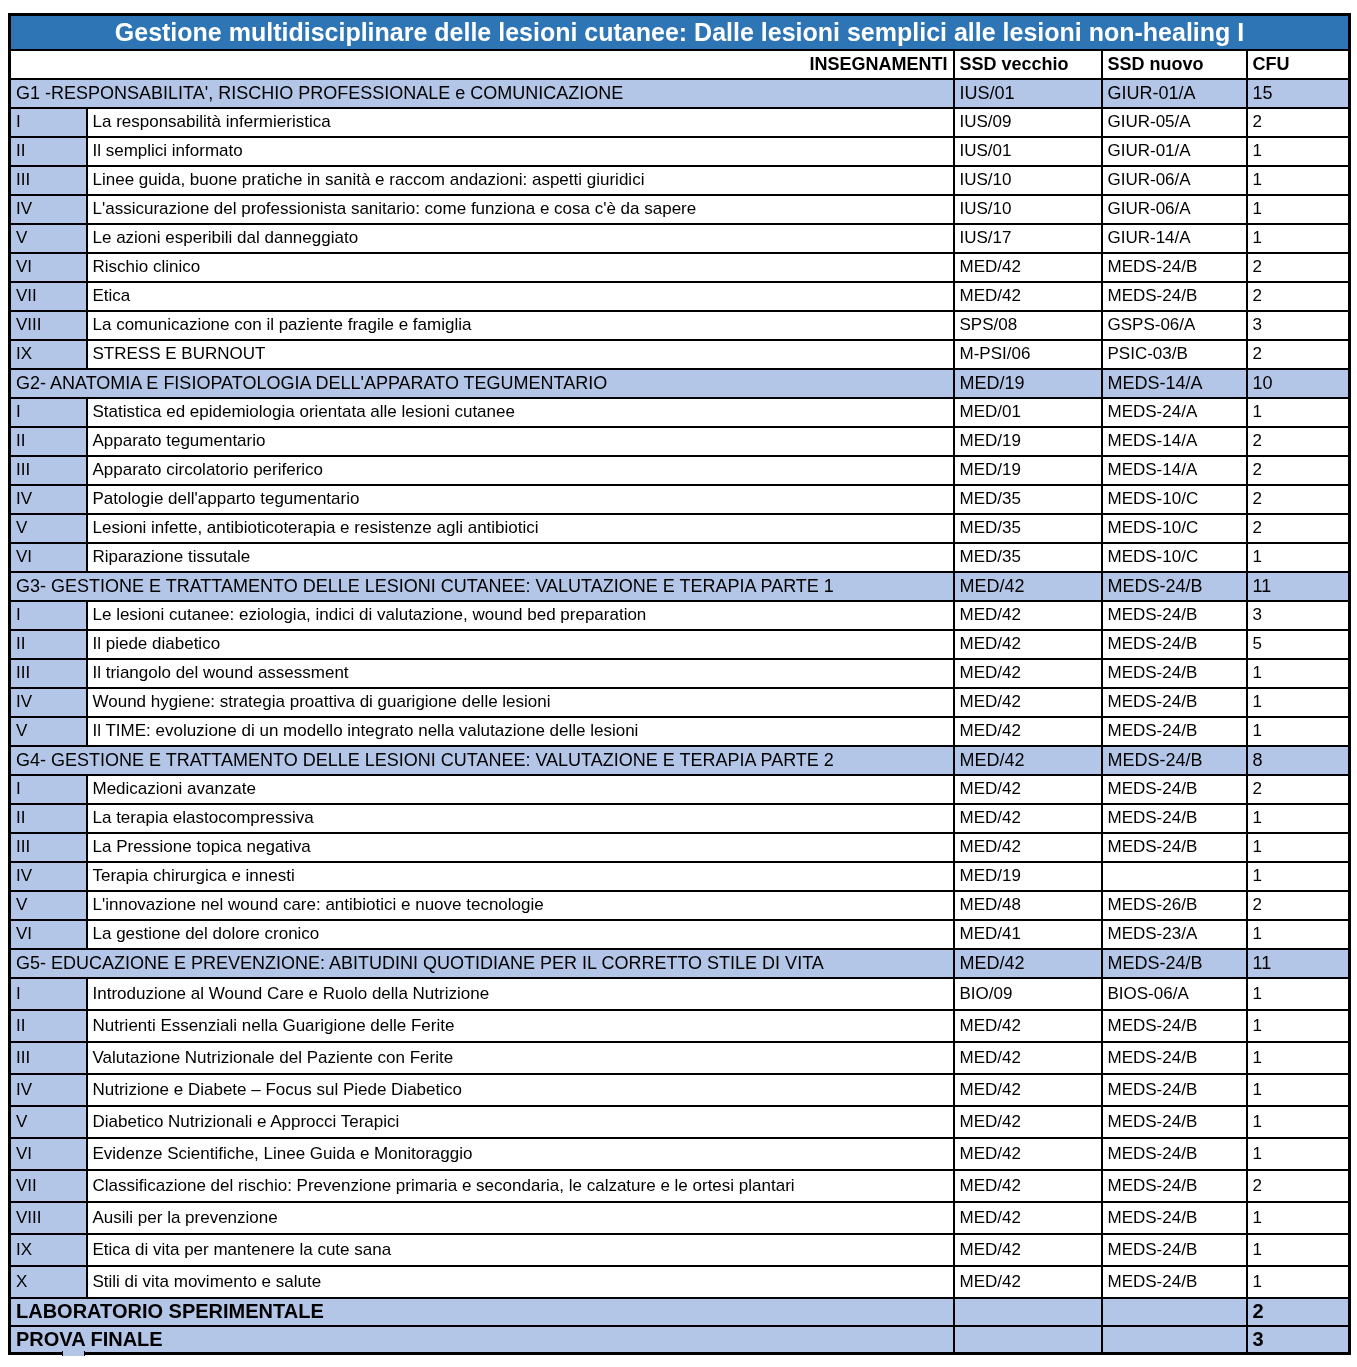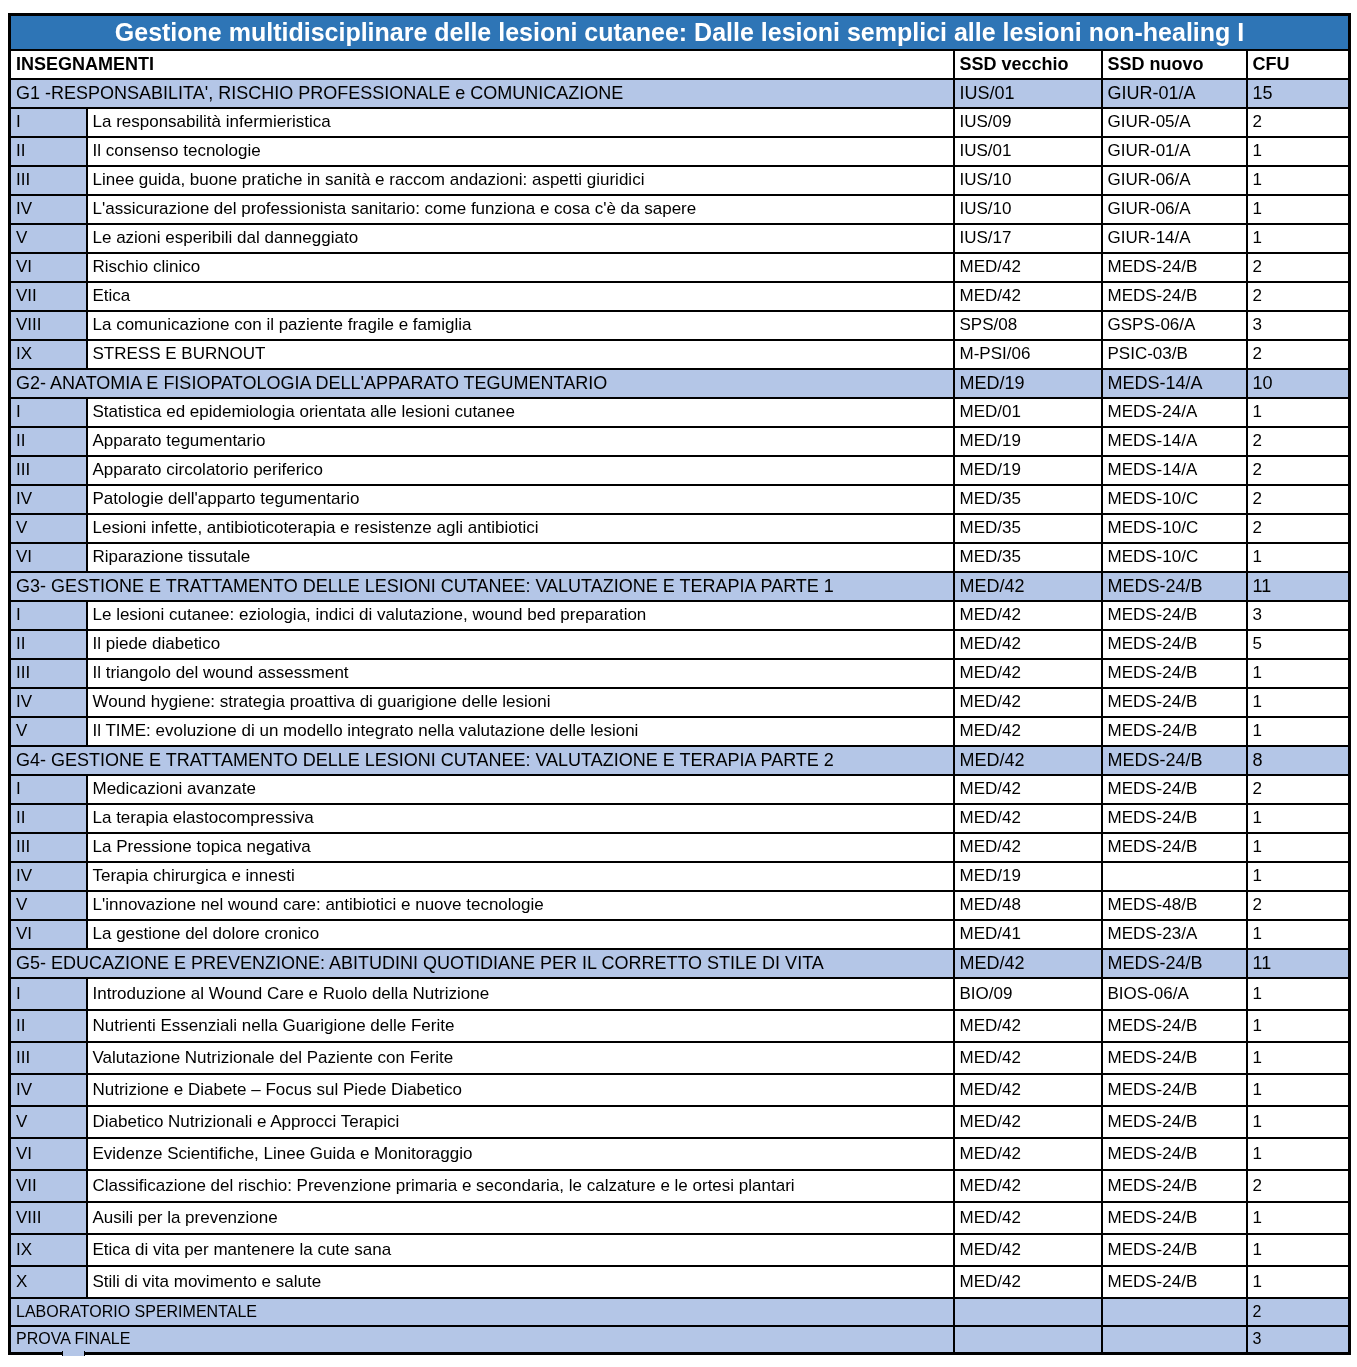--- a/index.html
+++ b/index.html
@@ -40,40 +40,40 @@
     font-weight: bold;
     font-size: 25px;
     text-align: center;
   }
   tr.header-row { height: 29px; }
   tr.header-row td {
     background: #fff;
     font-weight: bold;
     font-size: 18px;
   }
-  tr.header-row td.ins { text-align: left; }
+  tr.header-row td.ins { text-align: right; }
   tr.section-row { height: 29px; }
   tr.section-row td {
     background: var(--sec-bg, #B4C6E7);
     font-weight: normal;
     font-size: 18px;
     margin-top: 12px;
   }
   tr.detail-row { height: 29px; }
   tr.detail-row td {
     background: #fff;
     font-size: 17px;
   }
   tr.detail-row td.num { background: var(--sec-bg, #B4C6E7); }
   tr.detail-row.tall { height: 32px; }
   tr.footer-row { height: 28px; }
   tr.footer-row td {
     background: var(--sec-bg, #B4C6E7);
-    font-weight: normal;
-    font-size: 16px;
+    font-weight: bold;
+    font-size: 20px;
   }
   .bottom-sliver {
     position: absolute;
     left: 62px;
     top: 1351px;
     width: 21px;
     height: 5px;
     background: var(--sec-bg, #B4C6E7);
     border-left: 1px solid var(--grid, #000);
     border-right: 1px solid var(--grid, #000);
@@ -109,21 +109,21 @@
         </tr>
         <tr class="detail-row">
           <td class="num">I</td>
           <td>La responsabilità infermieristica</td>
           <td>IUS/09</td>
           <td>GIUR-05/A</td>
           <td>2</td>
         </tr>
         <tr class="detail-row">
           <td class="num">II</td>
-          <td>Il consenso tecnologie</td>
+          <td>Il semplici informato</td>
           <td>IUS/01</td>
           <td>GIUR-01/A</td>
           <td>1</td>
         </tr>
         <tr class="detail-row">
           <td class="num">III</td>
           <td>Linee guida, buone pratiche in sanità e raccom andazioni: aspetti giuridici</td>
           <td>IUS/10</td>
           <td>GIUR-06/A</td>
           <td>1</td>
@@ -290,21 +290,21 @@
           <td class="num">IV</td>
           <td>Terapia chirurgica e innesti</td>
           <td>MED/19</td>
           <td></td>
           <td>1</td>
         </tr>
         <tr class="detail-row">
           <td class="num">V</td>
           <td>L'innovazione nel wound care: antibiotici e nuove tecnologie</td>
           <td>MED/48</td>
-          <td>MEDS-48/B</td>
+          <td>MEDS-26/B</td>
           <td>2</td>
         </tr>
         <tr class="detail-row">
           <td class="num">VI</td>
           <td>La gestione del dolore cronico</td>
           <td>MED/41</td>
           <td>MEDS-23/A</td>
           <td>1</td>
         </tr>
         <tr class="section-row">

